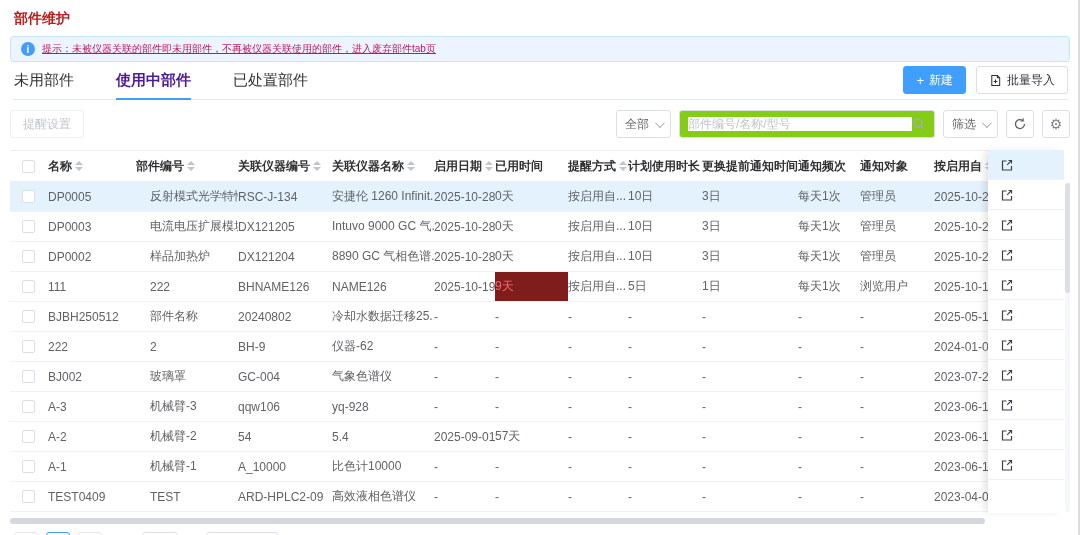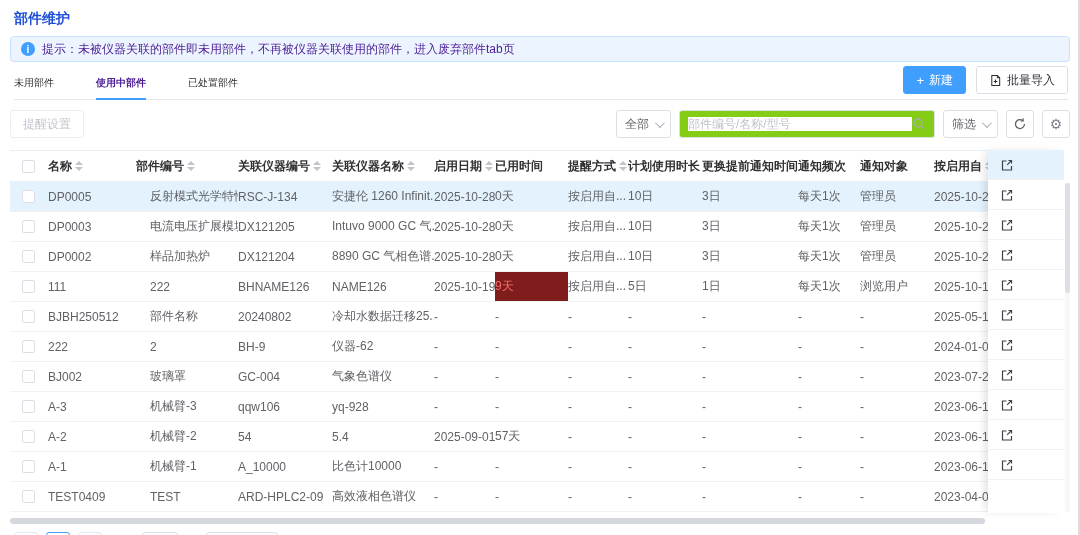--- a/index.html
+++ b/index.html
@@ -1,29 +1,29 @@
 <!DOCTYPE html>
 <html><head>
 <meta charset="utf-8">
 <style>
   * { margin:0; padding:0; box-sizing:border-box; }
   html,body { width:1080px; height:535px; background:#fff; font-family:"Liberation Sans","DejaVu Sans",sans-serif; font-size:12px; color:#606266; overflow:hidden; }
   .edge-strip { position:absolute; right:0; top:0; width:2px; height:535px; background:#dcdcdc; }
 
   
-  .page-title { padding:10px 0 0 14px; font-size:14px; font-weight:bold; color:#1d4ed8; }
+  .page-title { padding:10px 0 0 14px; font-size:14px; font-weight:bold; color:#b91c1c; }
 
   
   .alert { margin:8px 10px 0; height:26px; background:#ecf5ff; border:1px solid #c9e2ff; border-radius:4px; display:flex; align-items:center; padding:0 10px; gap:7px; }
   .info-icon { width:14px; height:14px; border-radius:50%; background:#409eff; color:#fff; font-size:10px; font-weight:bold; display:inline-flex; align-items:center; justify-content:center; font-style:normal; flex:0 0 auto; }
-  .alert-text { color:#4c1d95; font-size:12px; }
+  .alert-text { color:#be185d; font-size:10px;text-decoration:underline; }
 
   
   .tabs-row { margin:6px 12px 0 14px; display:flex; align-items:flex-end; border-bottom:1px solid #e4e7ed; height:32px; position:relative; }
-  .tab { margin-right:42px; padding-bottom:9px; font-size:10px; color:#303133; cursor:pointer; position:relative; }
+  .tab { margin-right:42px; padding-bottom:9px; font-size:15px; color:#303133; cursor:pointer; position:relative; }
   .tab.active { color:#4c1d95; font-weight:bold; }
   .tab.active::after { content:""; position:absolute; left:0; right:0; bottom:-1px; height:2px; background:#409eff; }
   .tabs-actions { position:absolute; right:0; bottom:5px; display:flex; gap:10px; }
   .btn { height:28px; display:inline-flex; align-items:center; justify-content:center; border-radius:3px; font-size:12px; cursor:pointer; padding:0 12px; gap:5px; }
   .btn-primary { background:#409eff; color:#fff; border:1px solid #409eff; }
   .btn-plain { background:#fff; color:#2b2f36; border:1px solid #dcdfe6; }
   .plus-glyph { font-size:13px; line-height:1; }
 
   
   .toolbar { margin:10px 10px 12px; display:flex; align-items:flex-end; }

